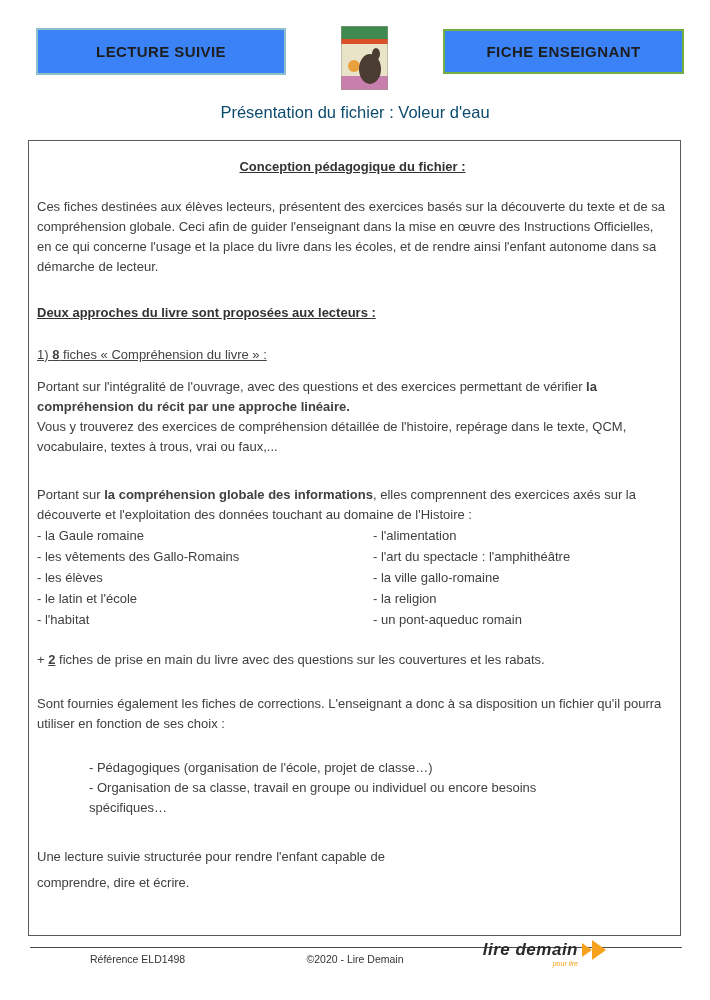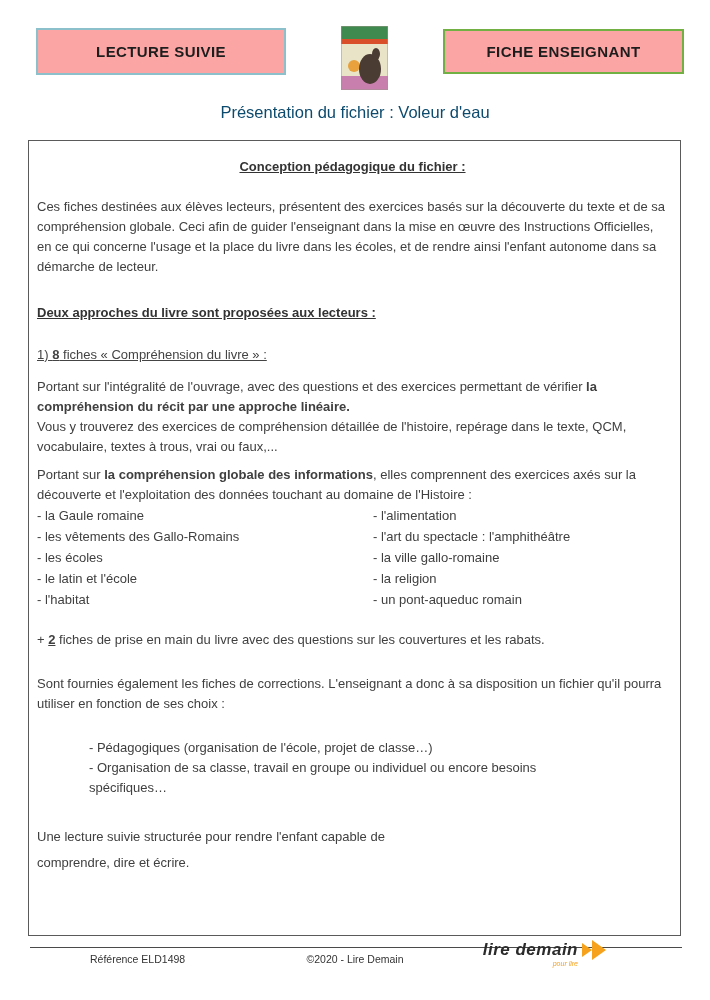--- a/index.html
+++ b/index.html
@@ -10,21 +10,21 @@
     color: #404040;
     position: relative;
     overflow: hidden;
   }
 
   
   .hdr-box {
     position: absolute;
     display: flex; align-items: center; justify-content: center;
     font-weight: 700; font-size: 15px; color: #1d1d1d;
-    letter-spacing: .4px; background: #fca5a5;
+    letter-spacing: .4px; background: #3b82f6;
   }
   #box-lecture { left: 36px; top: 28px; width: 250px; height: 47px; border: 2px solid #8cc0cb; }
   #box-fiche   { left: 443px; top: 29px; width: 241px; height: 45px; border: 2px solid #72b044; }
   #cover { position: absolute; left: 341px; top: 26px; width: 47px; height: 64px; }
 
   
   #page-title {
     position: absolute; top: 103px; left: 0; width: 100%;
     text-align: center; font-size: 16.5px; color: #0c4a6e;
   }
@@ -40,21 +40,21 @@
   .u { text-decoration: underline; }
   b { font-weight: 700; }
 
   #sec1-h  { margin-top: 6px; text-align: center; }
   #sec1-p  { margin-top: 20px; }
   #sec2-h  { margin-top: 26px; }
   #it1-h   { margin-top: 22px; color: #444; }
   #it1-p1  { margin-top: 12px; }
   #it1-p2  { margin-top: 0; }
   #it2-h   { margin-top: 24px; color: #444; }
-  #it2-p   { margin-top: 8px; }
+  #it2-p   { margin-top: 28px; }
   #topics  { margin-top: 0; display: flex; line-height: 21px; }
   #topics .col-left  { width: 336px; }
   #topics .col-right { flex: 1; }
   #plus    { margin-top: 20px; }
   #corr    { margin-top: 24px; }
   #choices { margin-top: 24px; margin-left: 52px; max-width: 505px; }
   #closing { margin-top: 26px; text-align: left; line-height: 26px; }
 
   
   #footer-line { position: absolute; left: 30px; top: 947px; width: 652px; border-top: 1px solid #4a4a4a; }
@@ -120,21 +120,21 @@
 
 
   <p id="it2-p">
     <span>Portant sur </span><b>la compréhension globale des informations</b><span>, elles comprennent des exercices axés sur la découverte et l'exploitation des données touchant au domaine de l'Histoire :</span>
   </p>
 
   <div id="topics">
     <div class="col-left">
       <div>- la Gaule romaine</div>
       <div>- les vêtements des Gallo-Romains</div>
-      <div>- les écoles</div>
+      <div>- les élèves</div>
       <div>- le latin et l'école</div>
       <div>- l'habitat</div>
     </div>
     <div class="col-right">
       <div>- l'alimentation</div>
       <div>- l'art du spectacle : l'amphithéâtre</div>
       <div>- la ville gallo-romaine</div>
       <div>- la religion</div>
       <div>- un pont-aqueduc romain</div>
     </div>

